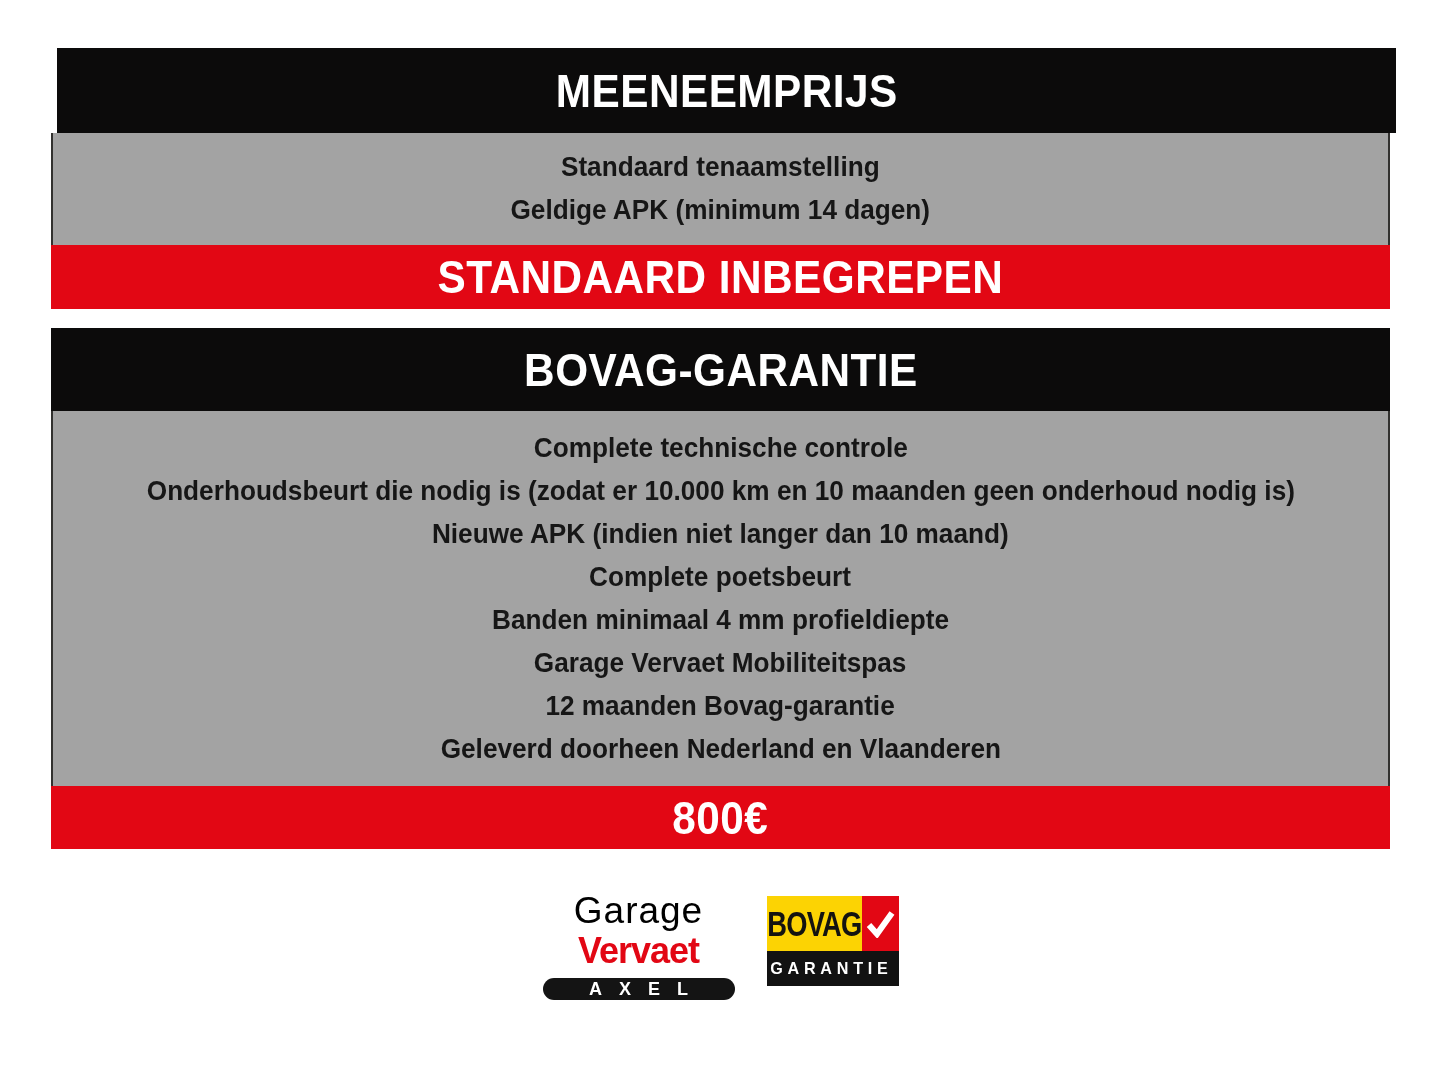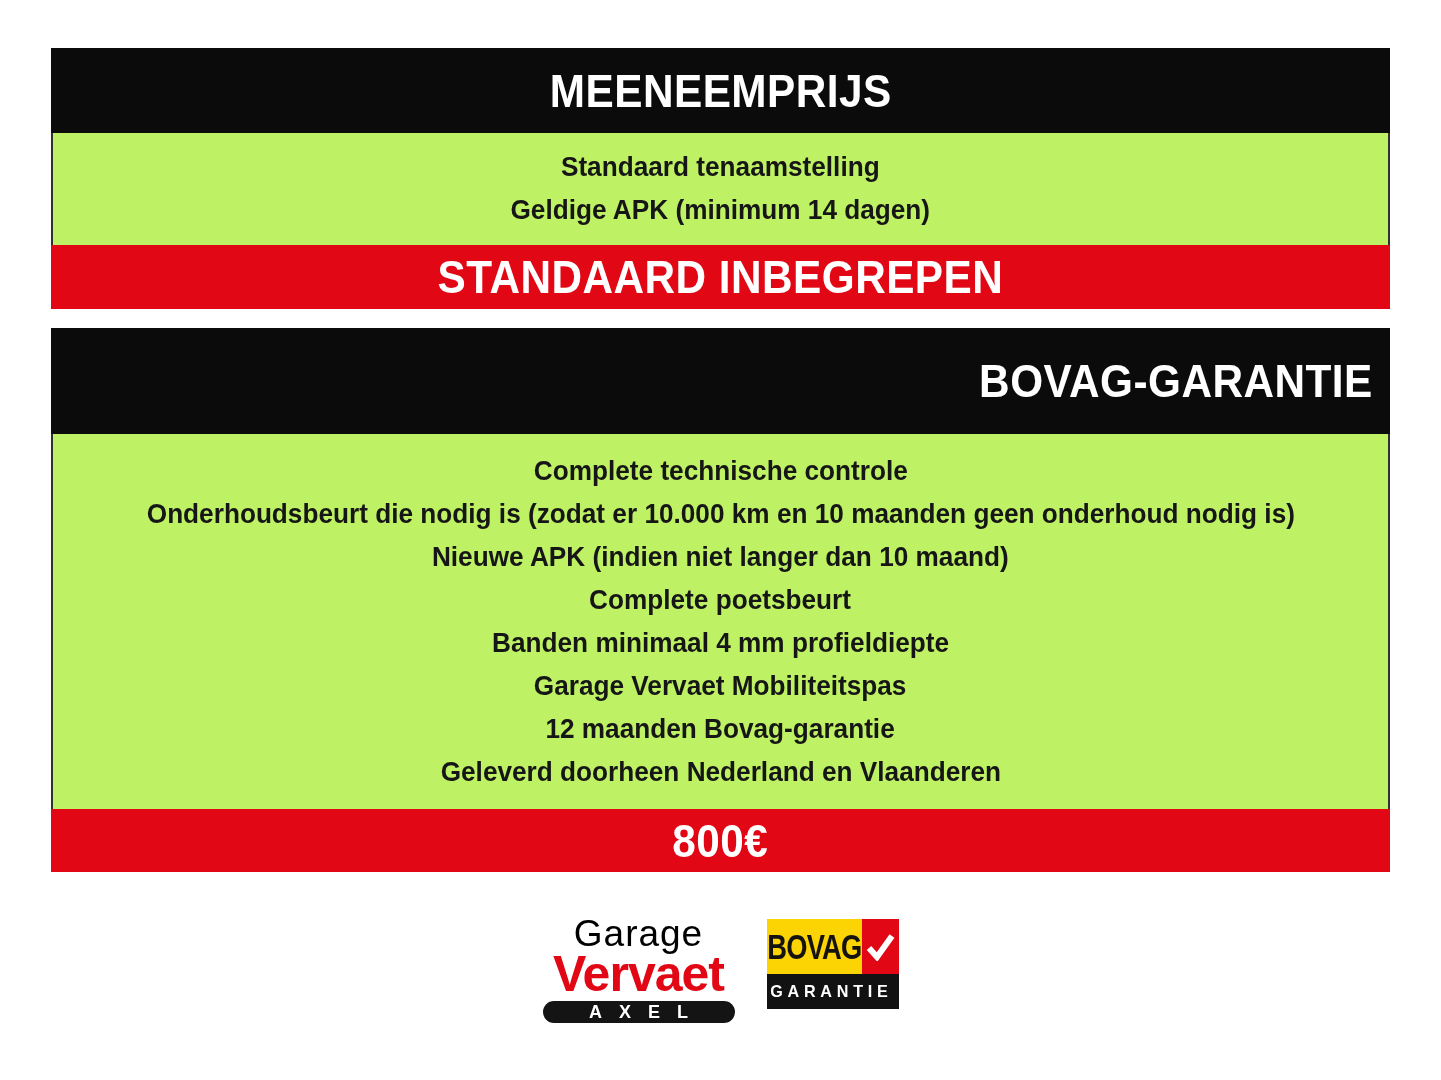--- a/index.html
+++ b/index.html
@@ -23,26 +23,26 @@
   .band-black { background: #0c0b0b; color: #ffffff; }
   .band-red   { background: #e20714; color: #ffffff; }
   .band-title {
     font-weight: bold;
     font-size: 46px;
     letter-spacing: 0.5px;
     transform: scaleX(0.92);
     transform-origin: center;
     white-space: nowrap;
   }
-  .hdr1 { height: 85px; }
-  .hdr2 { height: 106px; justify-content: flex-end; }
+  .hdr1 { height: 85px; margin-left: 6px; }
+  .hdr2 { height: 83px; }
   .red1 { height: 64px; }
   .red2 { height: 63px; }
   .card-body {
-    background: #bef264;
+    background: #a3a3a3;
     border-left: 2px solid #32312f;
     border-right: 2px solid #32312f;
     display: flex; flex-direction: column;
     align-items: center; justify-content: center;
     width: 100%;
   }
   .body1 { height: 112px; }
   .body2 { height: 375px; align-items: center; }
   .card-body p {
     margin: 0;
@@ -64,21 +64,21 @@
     align-items: flex-start;
     gap: 32px;
   }
   .vervaet-logo { width: 192px; text-align: center; }
   .vervaet-garage {
     font-size: 37px; line-height: 32px;
     color: #000000;
     letter-spacing: 1px;
   }
   .vervaet-name {
-    font-size: 50px; line-height: 44px;
+    font-size: 36px; line-height: 44px;
     font-weight: bold;
     color: #e20714;
     letter-spacing: -1px;
     margin-top: 2px;
   }
   .axel-pill {
     margin-top: 5px;
     height: 22px; width: 100%;
     background: #141414;
     border-radius: 12px;

